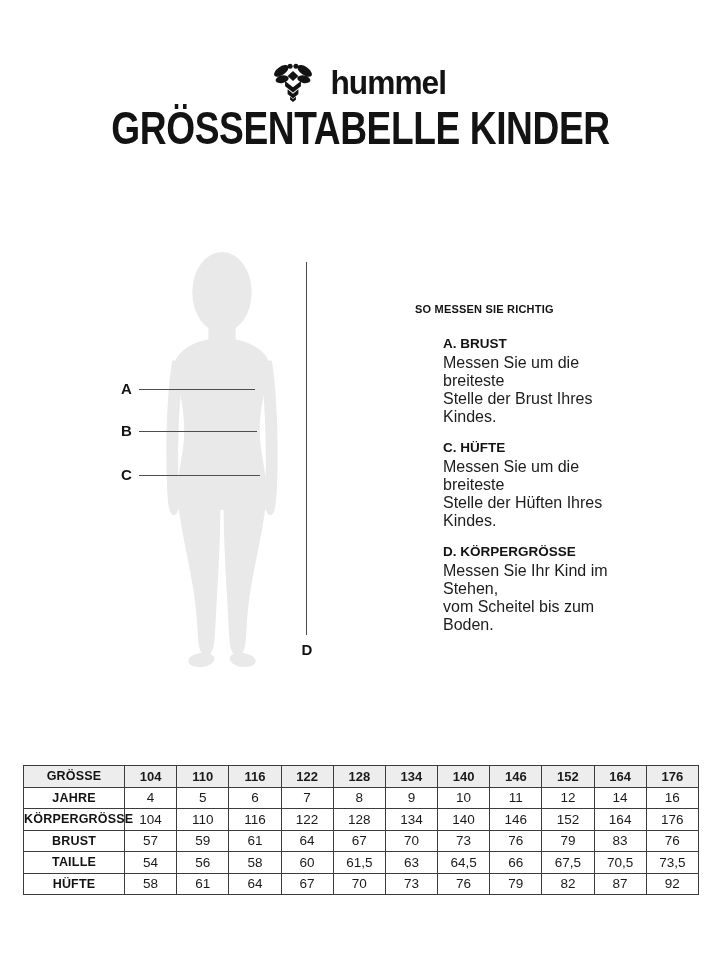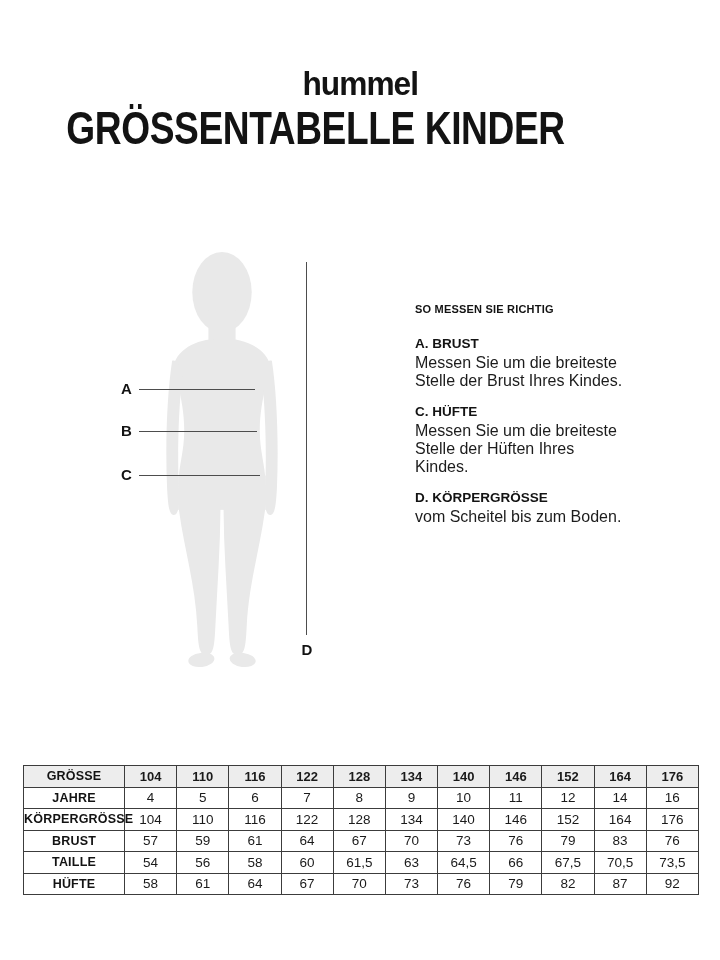--- a/index.html
+++ b/index.html
@@ -5,40 +5,40 @@
   * { margin:0; padding:0; box-sizing:border-box; }
   html,body { background:#ffffff; }
   body {
     width:720px; height:960px;
     font-family:"Liberation Sans", sans-serif;
     color:#121212;
   }
   .page { position:relative; width:720px; height:960px; background:#ffffff; overflow:hidden; }
 
   
-  .logo { position:absolute; top:54px; left:0; right:0; height:46px;
-          display:flex; justify-content:center; align-items:center; gap:14px;flex-direction:column; }
+  .logo { position:absolute; top:60px; left:0; right:0; height:46px;
+          display:flex; justify-content:center; align-items:center; gap:14px; }
   .bee { display:block; }
   .wordmark { font-size:33px; font-weight:bold; letter-spacing:-1px; color:#131313;
               transform:scaleX(0.96); line-height:1; padding-bottom:2px; }
-  .title { position:absolute; top:101px; left:0; right:0; text-align:left;
+  .title { position:absolute; top:101px; left:0; right:0; text-align:center;
            font-size:47px; line-height:54px; font-weight:bold; color:#131313;
            letter-spacing:-0.5px; }
   .title span { display:inline-block; transform:scaleX(0.79); transform-origin:center; white-space:nowrap; }
 
   
   .silhouette { position:absolute; left:164px; top:252px; width:116px; height:418px; }
   .measure-line { position:absolute; height:1px; background:#4d4d4d; }
   .measure-label { position:absolute; font-size:15px; font-weight:bold; color:#131313; line-height:18px; }
   .vline { position:absolute; width:1px; background:#4d4d4d; }
 
   
   .instructions { position:absolute; left:415px; top:303px; width:215px; }
   .ins-title { font-size:11px; font-weight:bold; letter-spacing:0.2px; margin-bottom:21px; color:#131313; }
-  .ins-sec { margin-bottom:14px; }
+  .ins-sec { margin-bottom:14px;margin-left:28px; }
   .ins-h { font-size:13.5px; font-weight:bold; margin-bottom:3px; color:#131313; }
   .ins-line { font-size:16px; line-height:18px; color:#1c1c1c; }
 
   
   .size-table { position:absolute; left:23px; top:765px; width:676px;
                 border-collapse:collapse; table-layout:fixed; }
   .size-table col.label-col { width:101px; }
   .size-table th, .size-table td {
     border:1px solid #3c3c3c; text-align:center; vertical-align:middle;
     height:21.5px; padding:0; white-space:nowrap;
@@ -114,20 +114,21 @@
           <div class="ins-line">Messen Sie um die breiteste</div>
           <div class="ins-line">Stelle der Brust Ihres Kindes.</div>
         </div>
         <div class="ins-sec">
           <div class="ins-h">C. HÜFTE</div>
           <div class="ins-line">Messen Sie um die breiteste</div>
           <div class="ins-line">Stelle der Hüften Ihres Kindes.</div>
         </div>
         <div class="ins-sec">
           <div class="ins-h">D. KÖRPERGRÖSSE</div>
+          <div class="ins-line">Messen Sie Ihr Kind im Stehen,</div>
           <div class="ins-line">vom Scheitel bis zum Boden.</div>
         </div>
       </div>
   </div>
 
   <table class="size-table">
     <colgroup>
       <col class="label-col">
       <col>
         <col>

